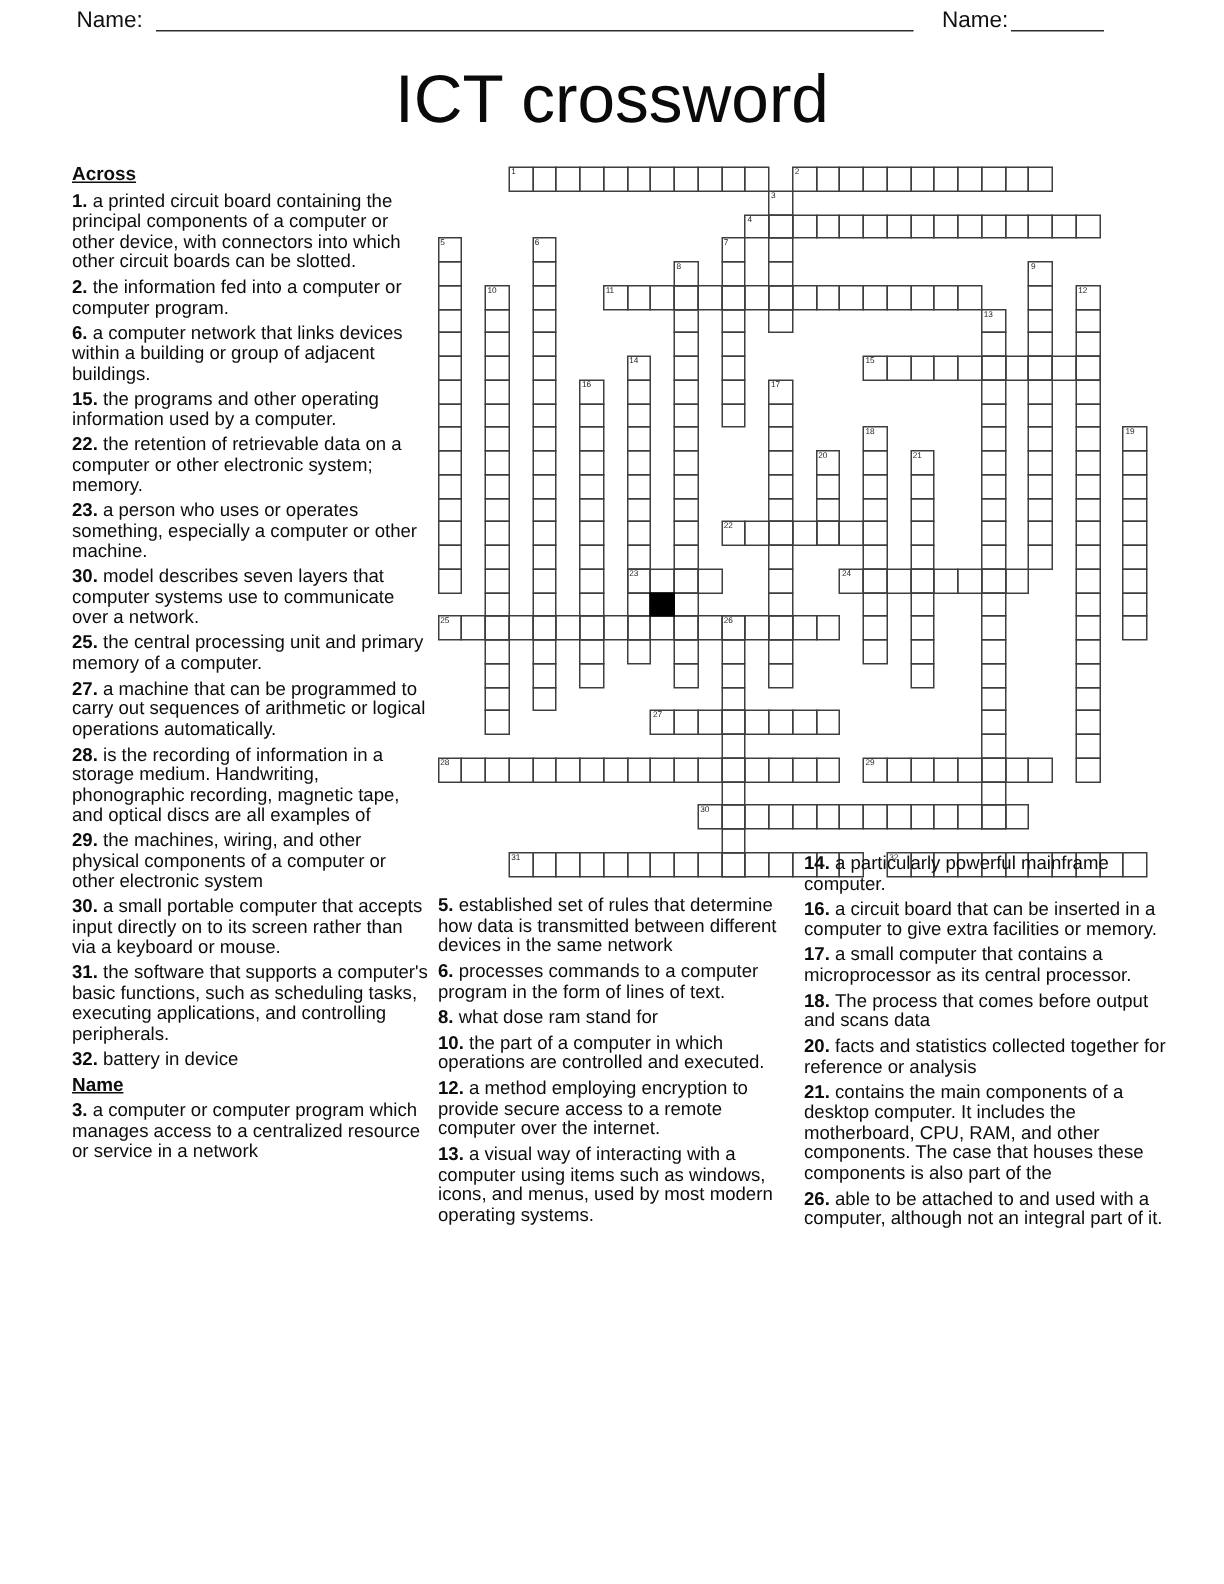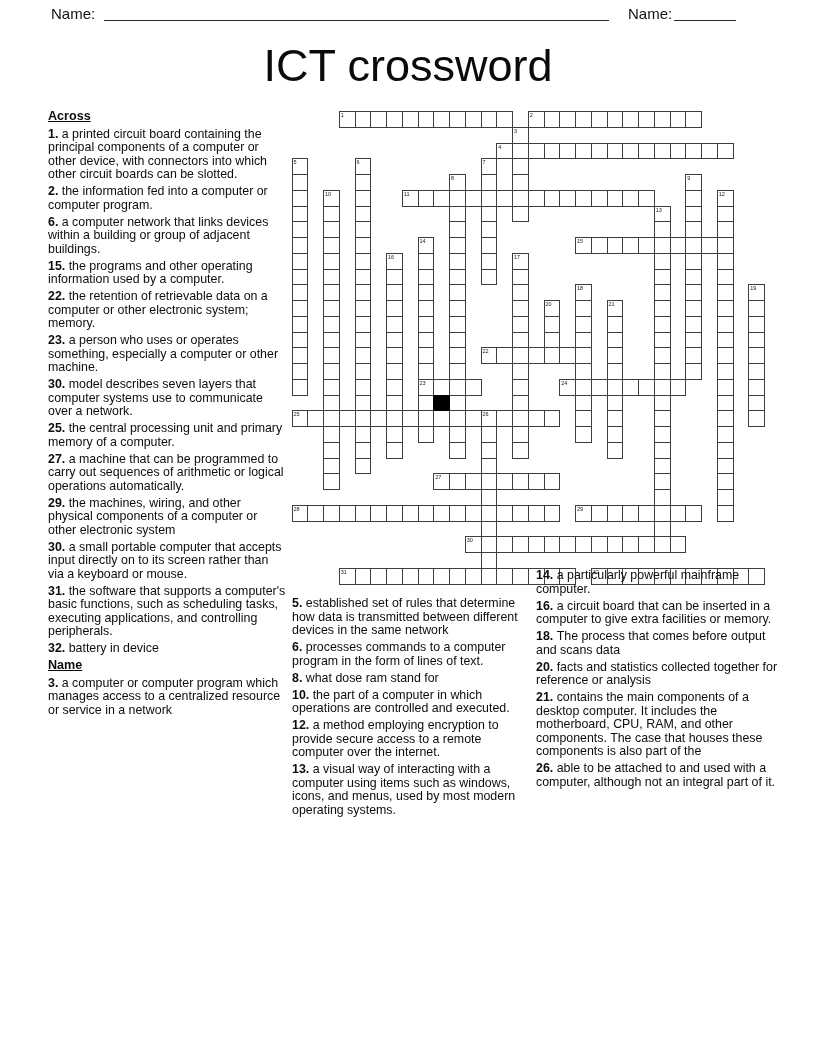--- a/index.html
+++ b/index.html
@@ -515,20 +515,21 @@
     <div>
         <p class="clue"><b>1. </b>a printed circuit board containing the principal components of a computer or other device, with connectors into which other circuit boards can be slotted.</p>
         <p class="clue"><b>2. </b>the information fed into a computer or computer program.</p>
         <p class="clue"><b>6. </b>a computer network that links devices within a building or group of adjacent buildings.</p>
         <p class="clue"><b>15. </b>the programs and other operating information used by a computer.</p>
         <p class="clue"><b>22. </b>the retention of retrievable data on a computer or other electronic system; memory.</p>
         <p class="clue"><b>23. </b>a person who uses or operates something, especially a computer or other machine.</p>
         <p class="clue"><b>30. </b>model describes seven layers that computer systems use to communicate over a network.</p>
         <p class="clue"><b>25. </b>the central processing unit and primary memory of a computer.</p>
         <p class="clue"><b>27. </b>a machine that can be programmed to carry out sequences of arithmetic or logical operations automatically.</p>
+        <p class="clue"><b>28. </b>is the recording of information in a storage medium. Handwriting, phonographic recording, magnetic tape, and optical discs are all examples of</p>
         <p class="clue"><b>29. </b>the machines, wiring, and other physical components of a computer or other electronic system</p>
         <p class="clue"><b>30. </b>a small portable computer that accepts input directly on to its screen rather than via a keyboard or mouse.</p>
         <p class="clue"><b>31. </b>the software that supports a computer's basic functions, such as scheduling tasks, executing applications, and controlling peripherals.</p>
         <p class="clue"><b>32. </b>battery in device</p>
       </div>
     <p class="clue-heading down-heading">Name</p>
     <div>
         <p class="clue"><b>3. </b>a computer or computer program which manages access to a centralized resource or service in a network</p>
       </div>
   </div>
@@ -541,20 +542,21 @@
         <p class="clue"><b>10. </b>the part of a computer in which operations are controlled and executed.</p>
         <p class="clue"><b>12. </b>a method employing encryption to provide secure access to a remote computer over the internet.</p>
         <p class="clue"><b>13. </b>a visual way of interacting with a computer using items such as windows, icons, and menus, used by most modern operating systems.</p>
       </div>
   </div>
 
   <div id="col-right" class="cluecol">
     <div>
         <p class="clue"><b>14. </b>a particularly powerful mainframe computer.</p>
         <p class="clue"><b>16. </b>a circuit board that can be inserted in a computer to give extra facilities or memory.</p>
+        <p class="clue"><b>17. </b>a small computer that contains a microprocessor as its central processor.</p>
         <p class="clue"><b>18. </b>The process that comes before output and scans data</p>
         <p class="clue"><b>20. </b>facts and statistics collected together for reference or analysis</p>
         <p class="clue"><b>21. </b>contains the main components of a desktop computer. It includes the motherboard, CPU, RAM, and other components. The case that houses these components is also part of the</p>
         <p class="clue"><b>26. </b>able to be attached to and used with a computer, although not an integral part of it.</p>
       </div>
   </div>
 
 </div>
 
 </body></html>

